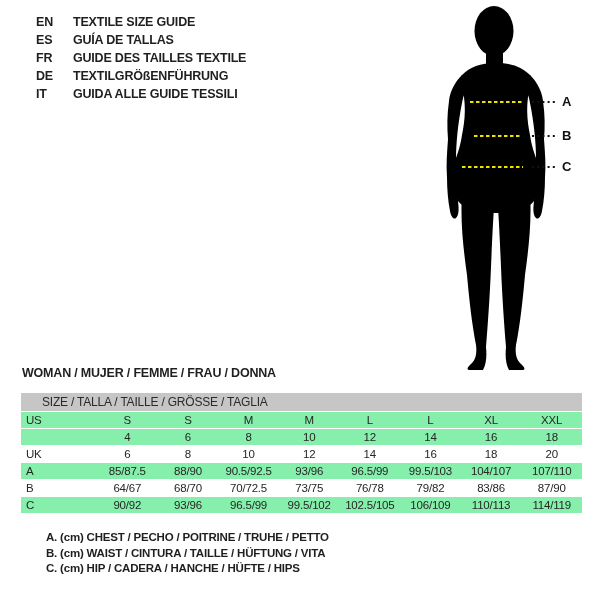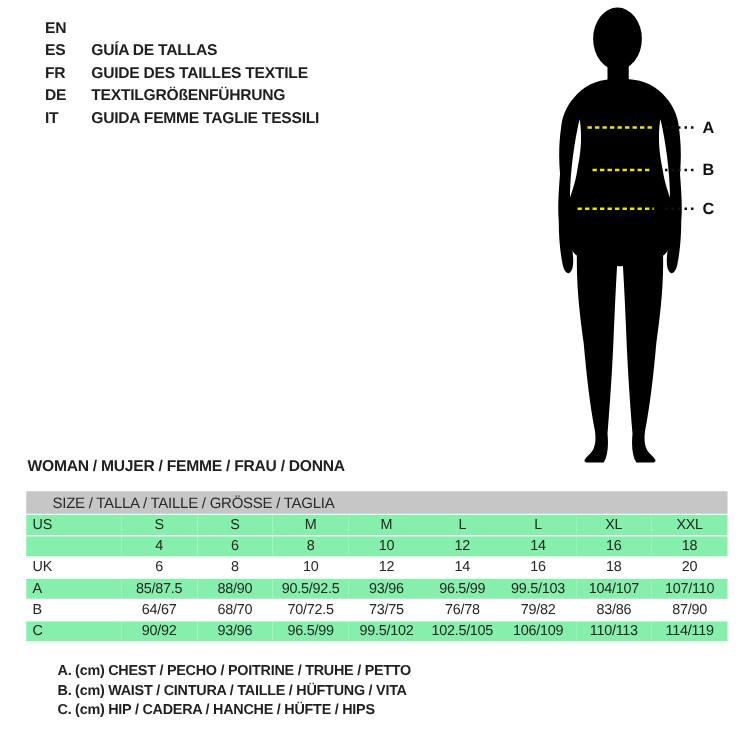--- a/index.html
+++ b/index.html
@@ -36,36 +36,37 @@
   
   .footnotes{position:absolute;left:22px;top:530px;margin-left:24px;}
   .footnote{font-weight:700;font-size:11.5px;line-height:15.5px;letter-spacing:-0.2px;}
 </style>
 </head>
 <body>
 
 <div class="lang-list">
   <div class="lang-row">
     <span class="lang-code">EN</span>
+    <span class="lang-title">TEXTILE SIZE GUIDE</span>
   </div>
   <div class="lang-row">
     <span class="lang-code">ES</span>
     <span class="lang-title">GUÍA DE TALLAS</span>
   </div>
   <div class="lang-row">
     <span class="lang-code">FR</span>
     <span class="lang-title">GUIDE DES TAILLES TEXTILE</span>
   </div>
   <div class="lang-row">
     <span class="lang-code">DE</span>
     <span class="lang-title">TEXTILGRÖßENFÜHRUNG</span>
   </div>
   <div class="lang-row">
     <span class="lang-code">IT</span>
-    <span class="lang-title">GUIDA FEMME TAGLIE TESSILI</span>
+    <span class="lang-title">GUIDA ALLE GUIDE TESSILI</span>
   </div>
 </div>
 
 <div class="figure">
   <svg width="180" height="375" viewBox="0 0 180 375">
     <g fill="#000000">
 
       <ellipse cx="74" cy="28" rx="19.5" ry="25"></ellipse>
 
       <rect x="66" y="40" width="17" height="26"></rect>

